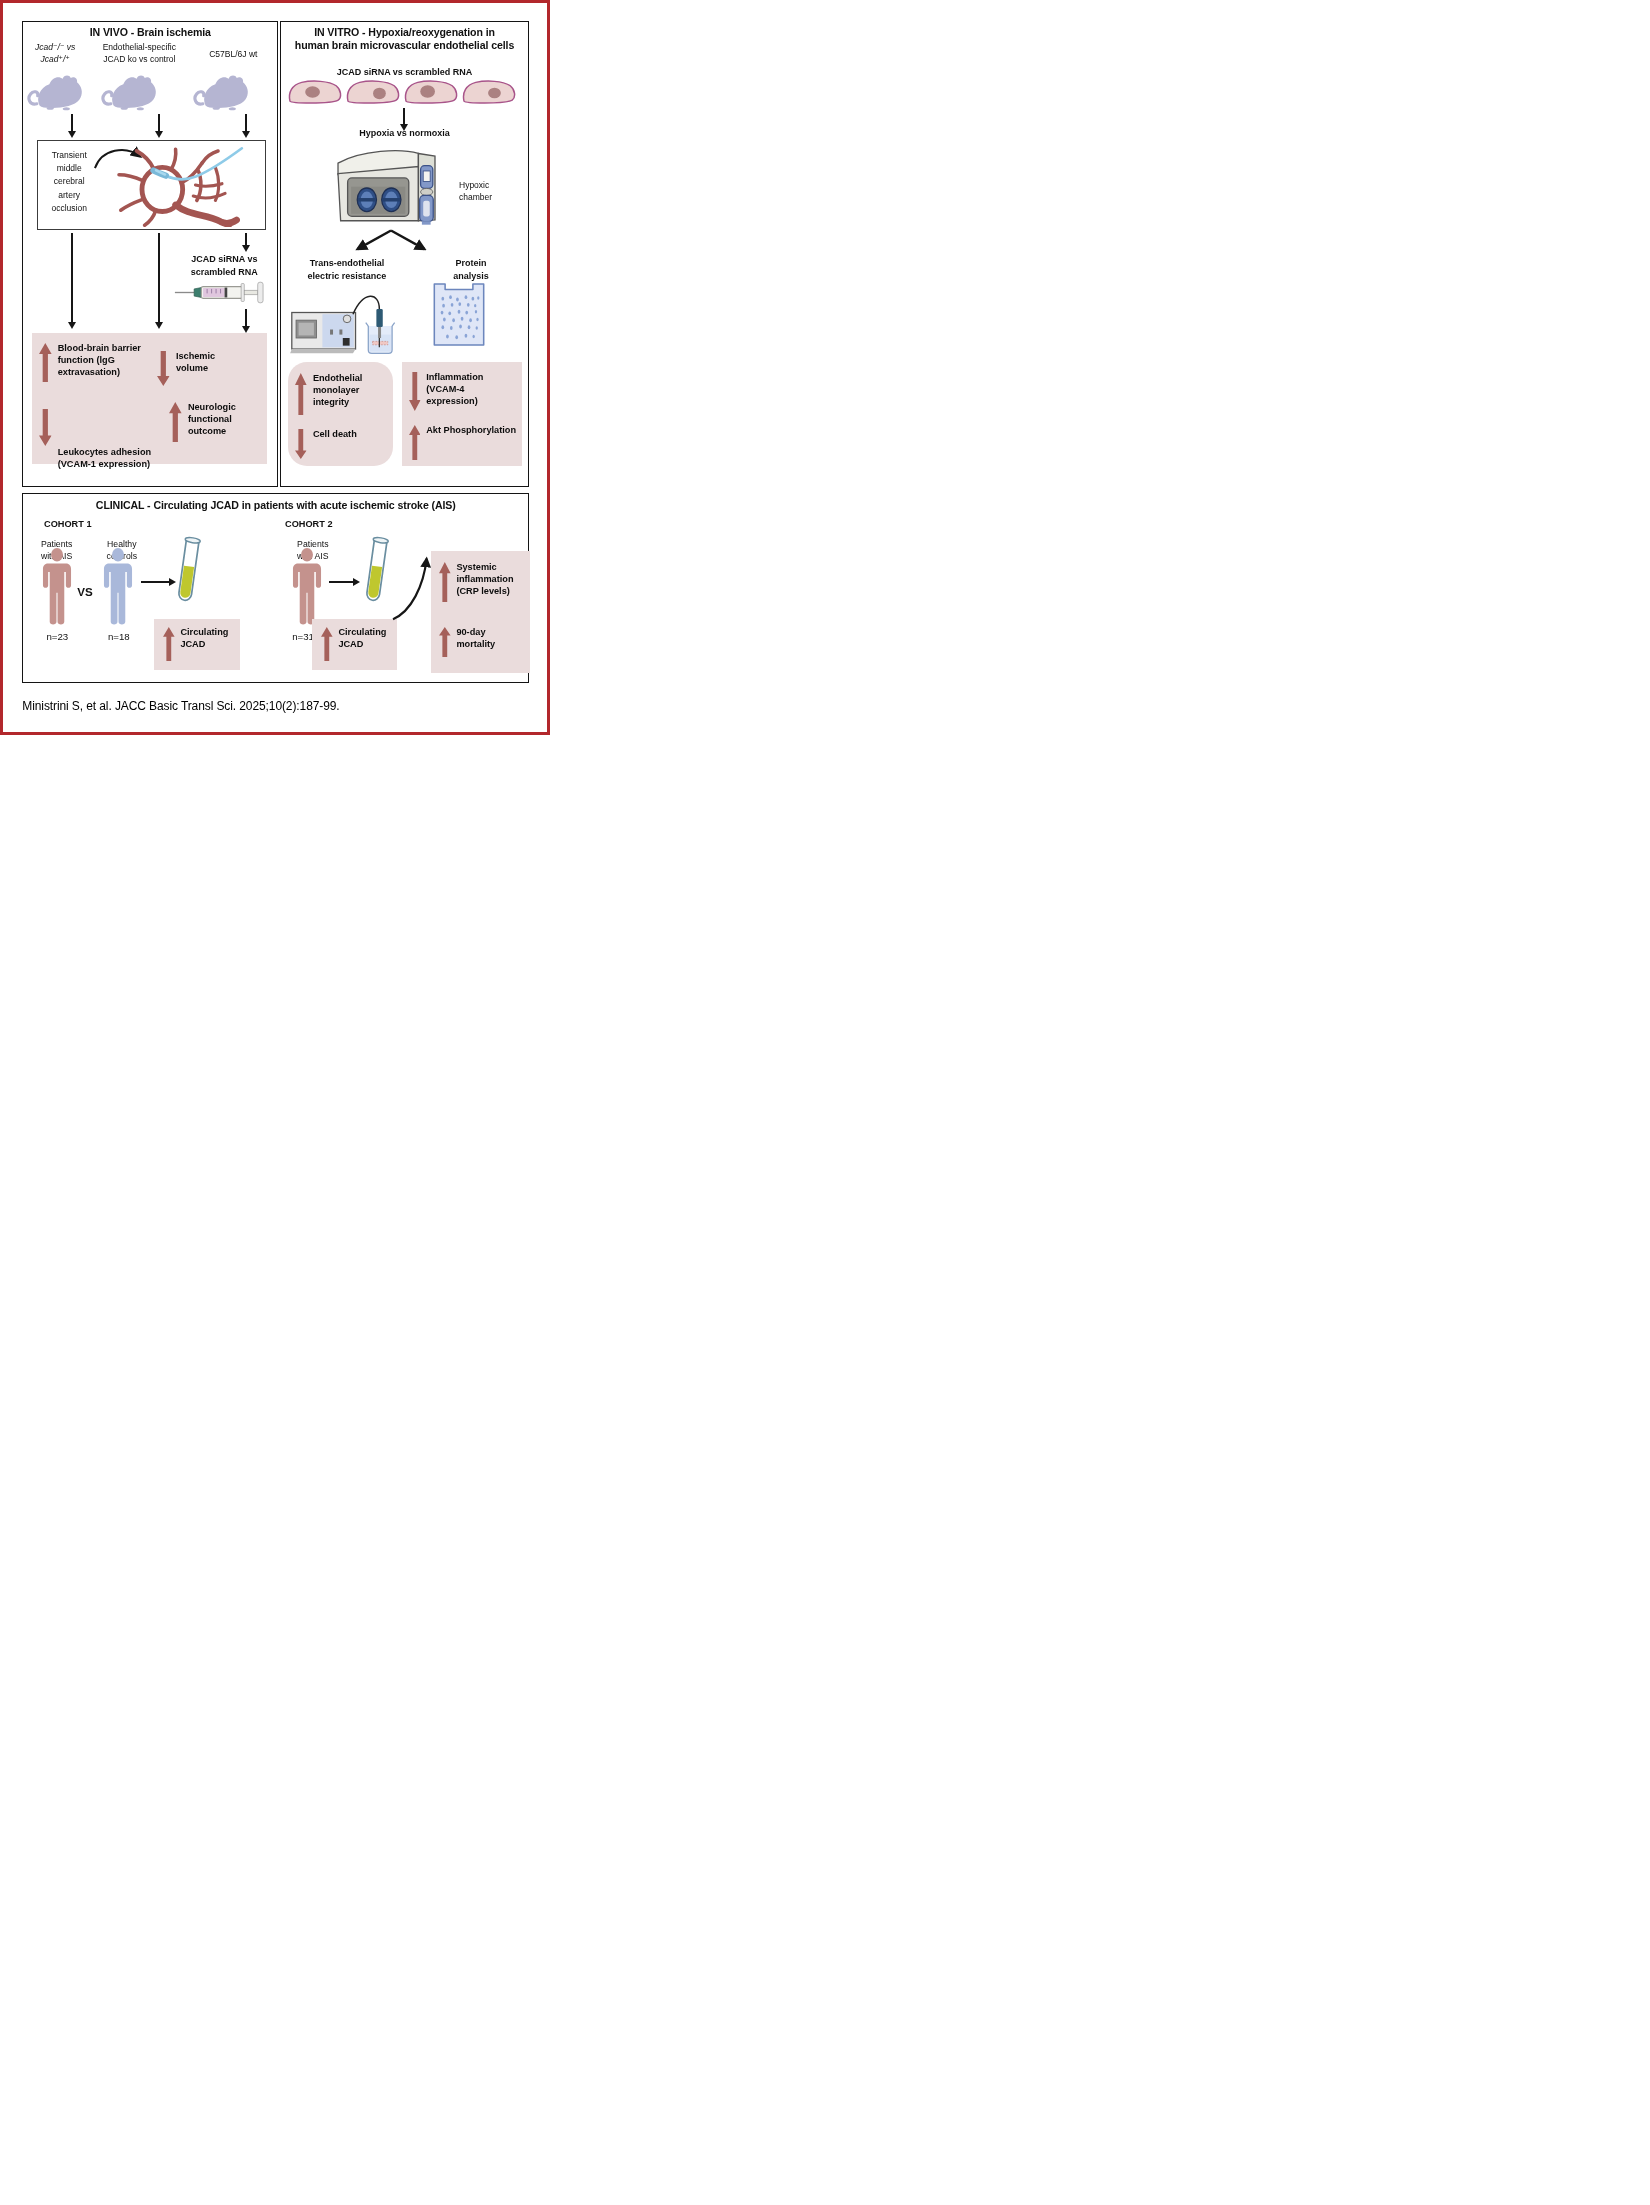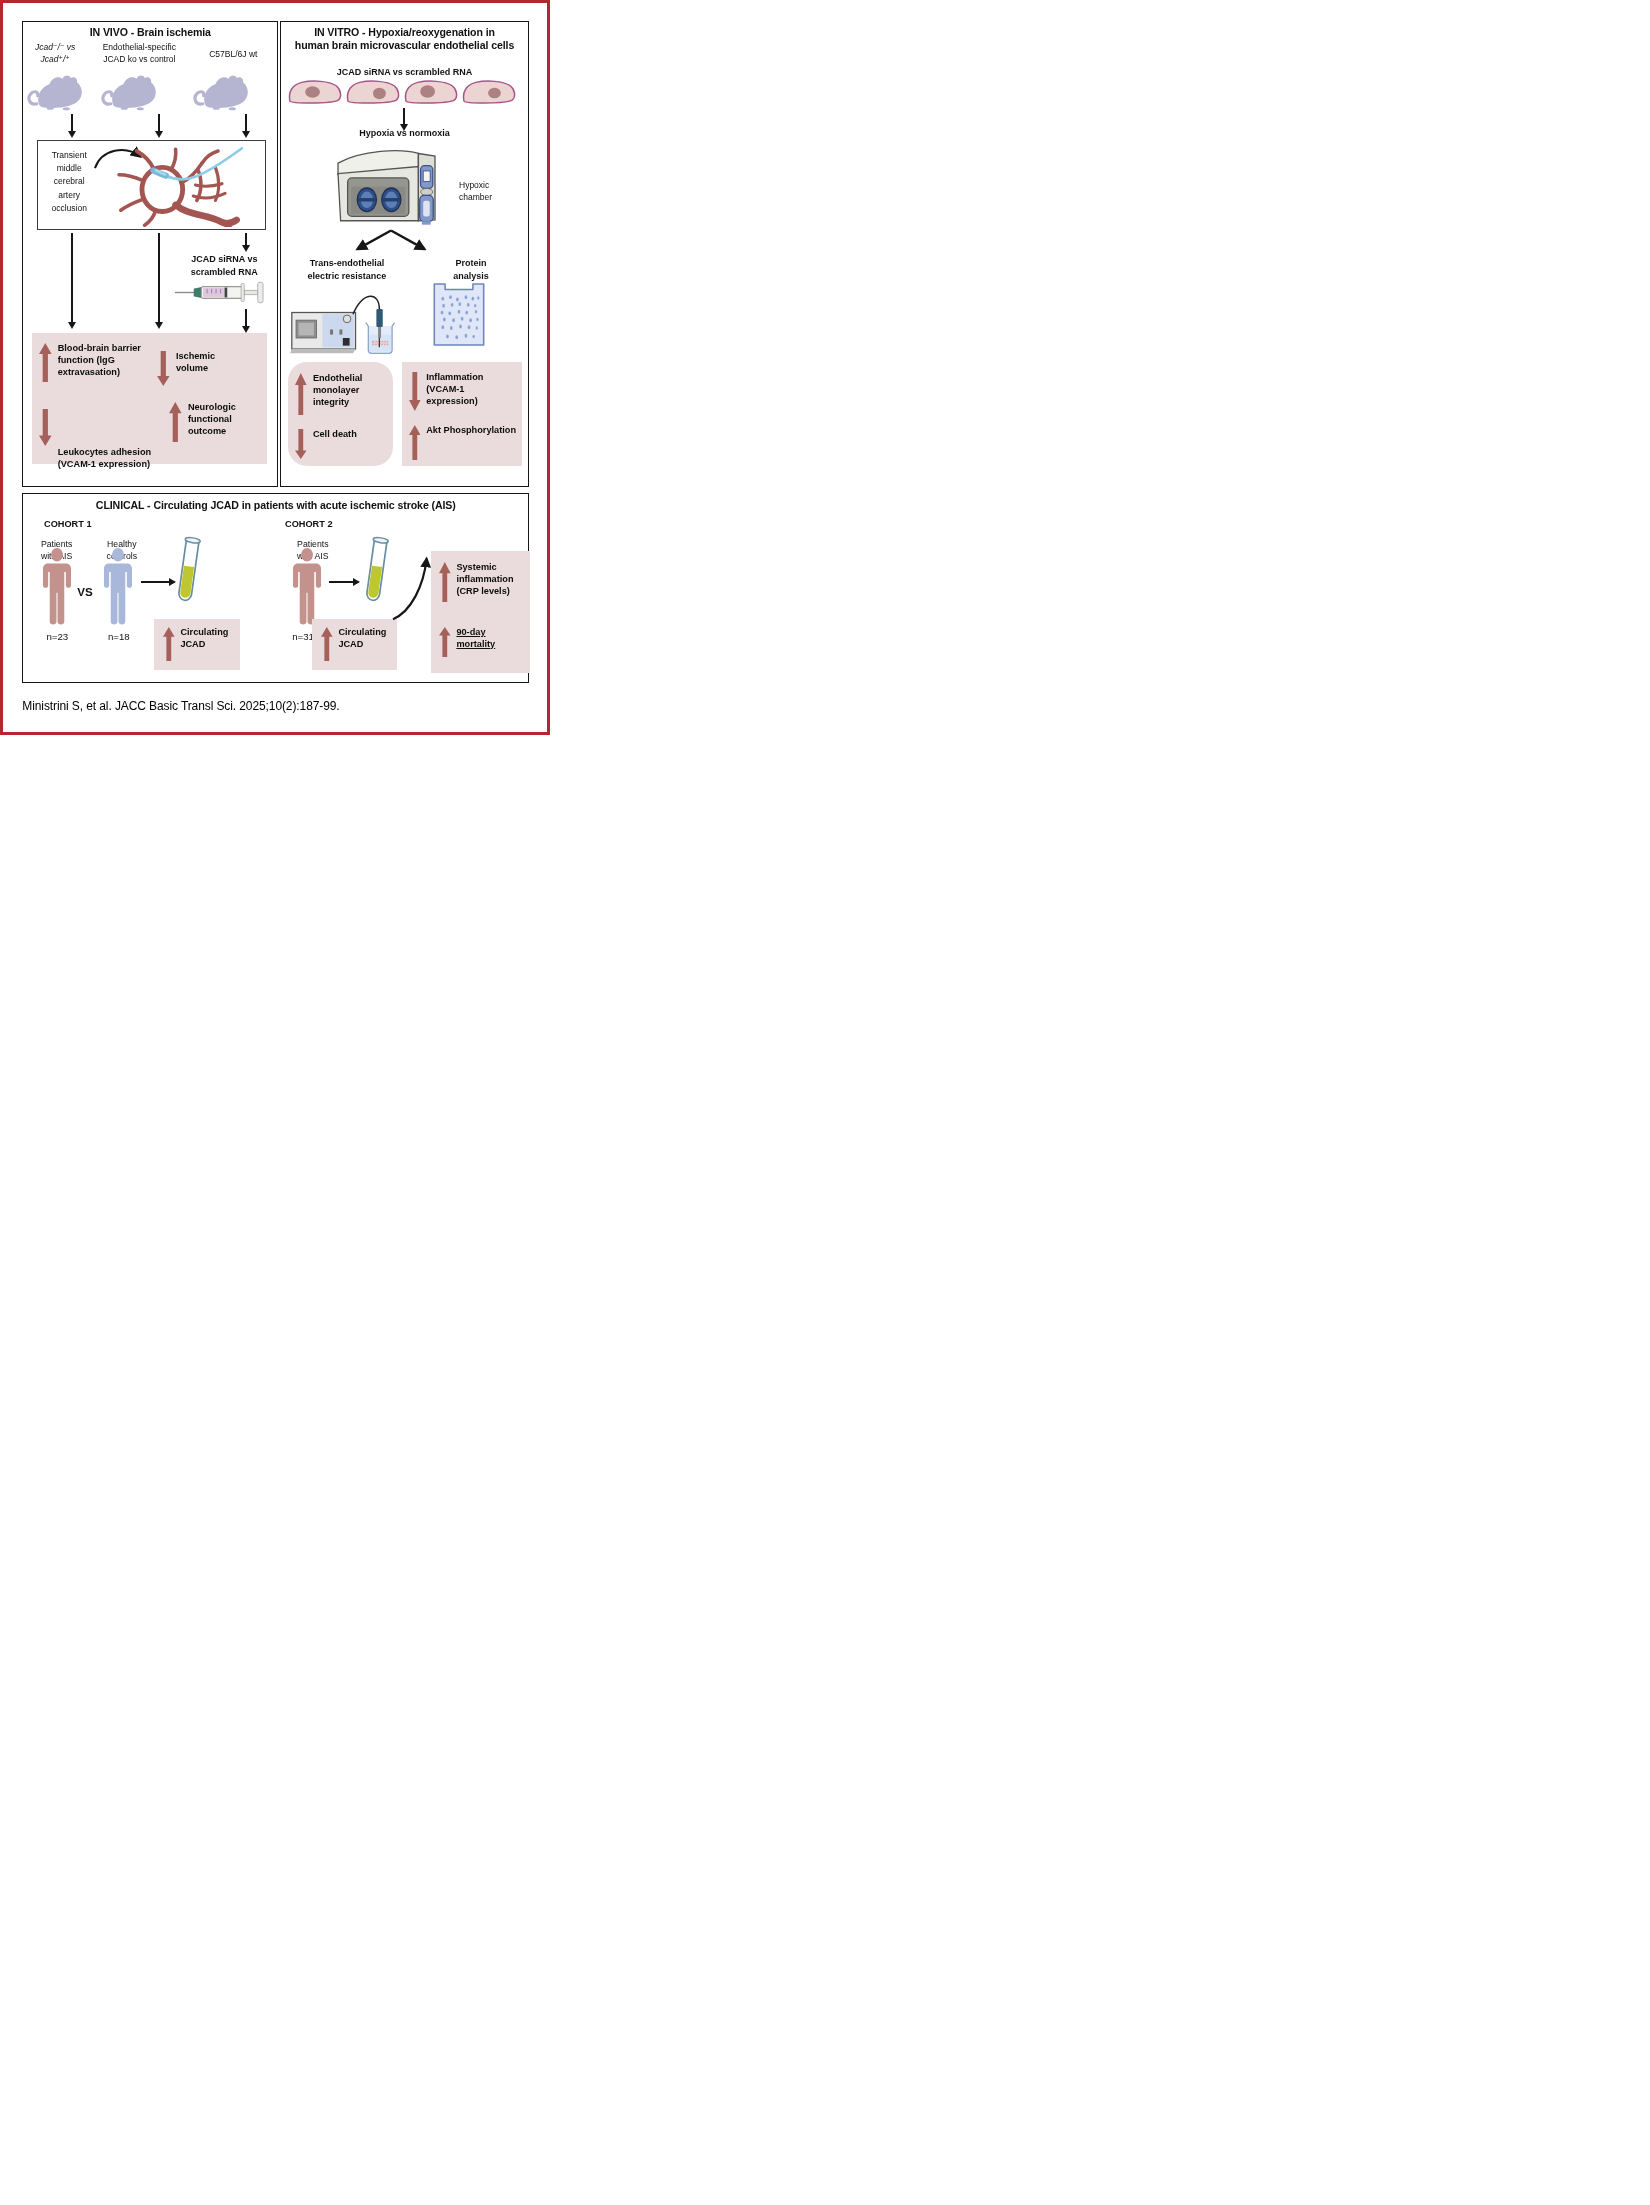--- a/index.html
+++ b/index.html
@@ -348,21 +348,21 @@
         <div class="oc-text" style="width:53px;">Cell death</div>
       </div>
     </div>
     <div class="pink-box" style="left:121px;top:340px;width:120px;height:104px;">
       <div class="oc-item" style="left:6.8px;top:9.7px;">
         <div class="red-arrow down" style="width:11.6px;height:39px;">
           <svg viewBox="0 0 24 60" preserveAspectRatio="none">
               <path d="M12 0 L24 17 L17 17 L17 60 L7 60 L7 17 L0 17 Z"></path>
             </svg>
         </div>
-        <div class="oc-text" style="width:82px;">Inflammation (VCAM-1 expression)</div>
+        <div class="oc-text" style="width:82px;">Inflammation (VCAM-4 expression)</div>
       </div>
       <div class="oc-item" style="left:6.8px;top:63px;">
         <div class="red-arrow" style="width:11.6px;height:35px;">
           <svg viewBox="0 0 24 60" preserveAspectRatio="none">
               <path d="M12 0 L24 17 L17 17 L17 60 L7 60 L7 17 L0 17 Z"></path>
             </svg>
         </div>
         <div class="oc-text" style="width:92px;">Akt Phosphorylation</div>
       </div>
     </div>
@@ -465,21 +465,21 @@
 
     <div class="pink-box" style="left:408px;top:57px;width:99px;height:122px;">
       <div class="oc-item" style="left:7.7px;top:10.6px;">
         <div class="red-arrow" style="width:11.6px;height:40px;">
           <svg viewBox="0 0 24 60" preserveAspectRatio="none">
               <path d="M12 0 L24 17 L17 17 L17 60 L7 60 L7 17 L0 17 Z"></path>
             </svg>
         </div>
         <div class="oc-text" style="width:68px;">Systemic inflammation (CRP levels)</div>
       </div>
-      <div class="oc-item" style="left:7.7px;top:76px;text-decoration:underline;">
+      <div class="oc-item" style="left:7.7px;top:76px;">
         <div class="red-arrow" style="width:11.6px;height:30px;">
           <svg viewBox="0 0 24 60" preserveAspectRatio="none">
               <path d="M12 0 L24 17 L17 17 L17 60 L7 60 L7 17 L0 17 Z"></path>
             </svg>
         </div>
         <div class="oc-text" style="width:63px;">90-day mortality</div>
       </div>
     </div>
   </div>
 

